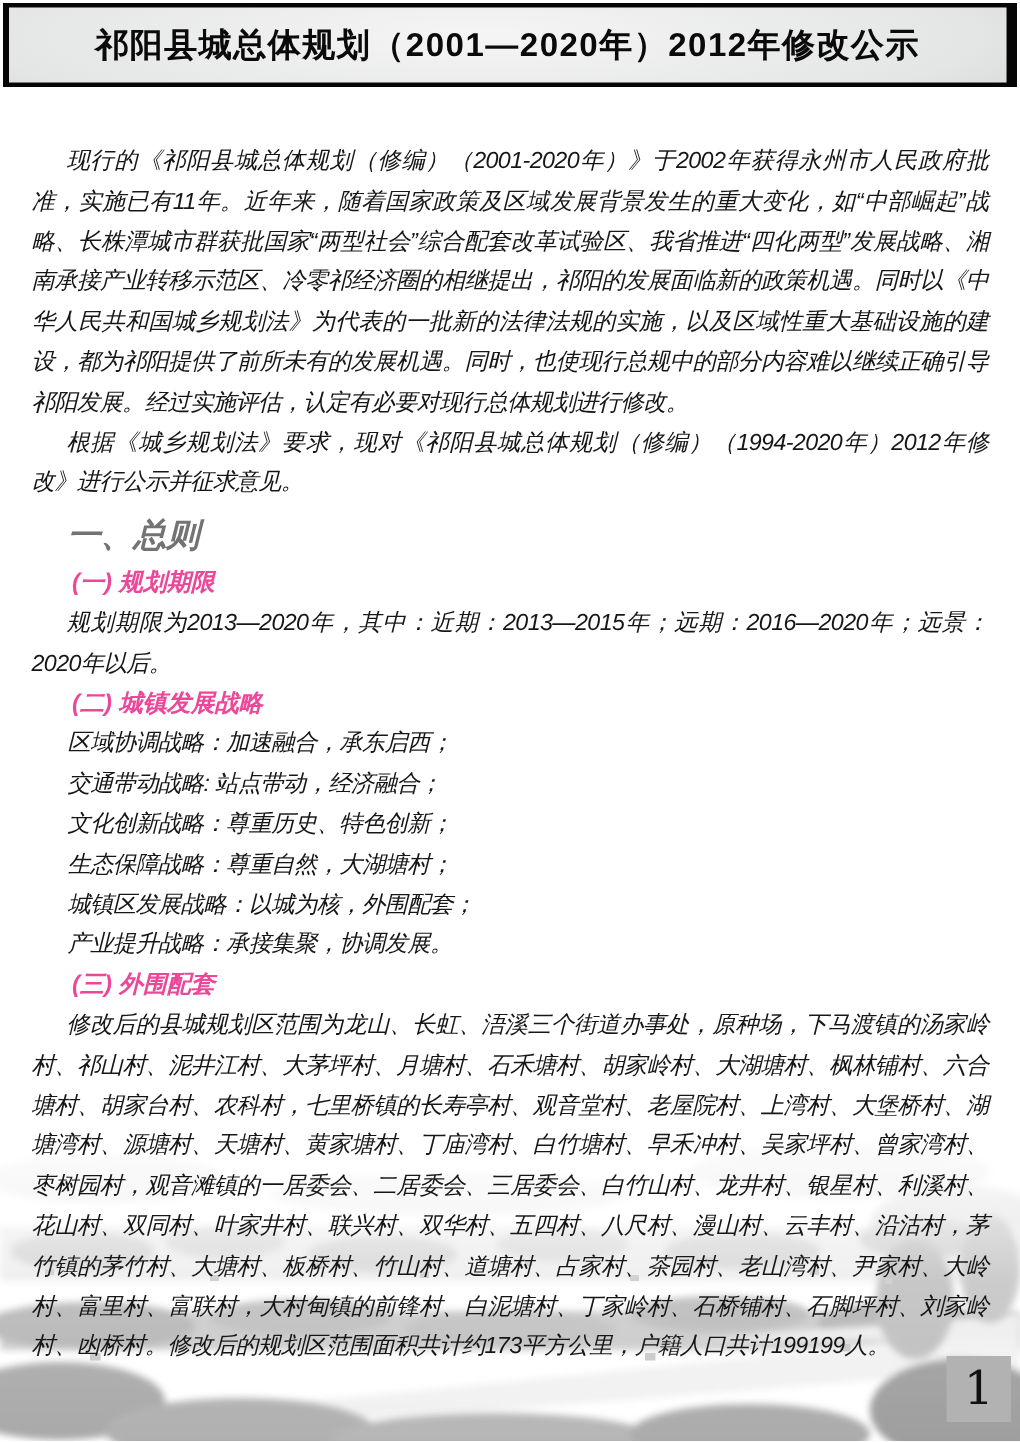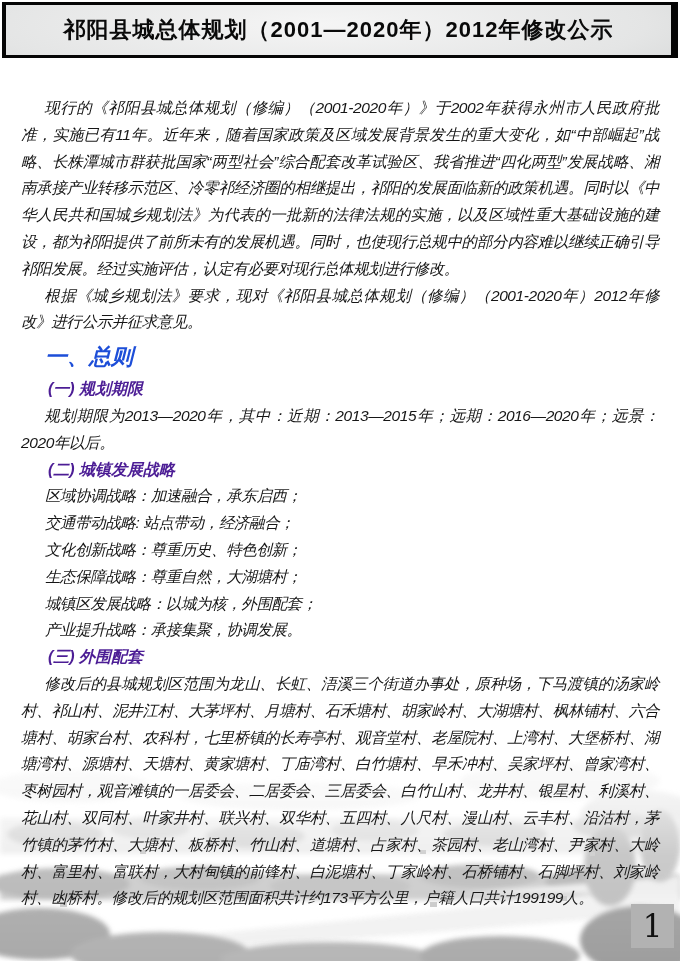--- a/index.html
+++ b/index.html
@@ -20,25 +20,25 @@
   
   .content{
     position:absolute;top:95px;left:0;right:0;z-index:2;
     padding:0 21px;
     font-size:15.5px;letter-spacing:-0.4px;line-height:26.8px;
     color:#161616;text-align:justify;font-style:italic;
   }
   .content p{margin:0;text-indent:1.5em;}
   h2.sec{
     margin:5px 0 4px 24px;font-size:22px;line-height:31px;
-    font-weight:700;color:#1d4ed8;text-indent:0;letter-spacing:0;
+    font-weight:700;color:#737373;text-indent:0;letter-spacing:0;
   }
   h3.sub{
     margin:0 0 0 27px;font-size:16px;line-height:26.8px;
-    font-weight:700;color:#4c1d95;text-indent:0;letter-spacing:0;
+    font-weight:700;color:#ec4899;text-indent:0;letter-spacing:0;
   }
   .strategy{margin-left:24px;line-height:26.8px;}
 
   
   .watermark{position:absolute;left:0;bottom:0;z-index:1;display:block;}
 
   
   .page-num{
     position:absolute;right:6px;bottom:13px;width:43px;height:44px;z-index:3;
     background:#b2b2b2;
@@ -128,21 +128,21 @@
         <rect x="60" y="176" width="7" height="5"></rect>
           <rect x="250" y="172" width="7" height="5"></rect>
         <rect x="430" y="176" width="7" height="5"></rect>
           <rect x="560" y="170" width="7" height="5"></rect>
       </g>
     </g>
   </svg>
 
   <div class="content">
     <p>现行的《祁阳县城总体规划（修编）（2001-2020年）》于2002年获得永州市人民政府批准，实施已有11年。近年来，随着国家政策及区域发展背景发生的重大变化，如“中部崛起”战略、长株潭城市群获批国家“两型社会”综合配套改革试验区、我省推进“四化两型”发展战略、湘南承接产业转移示范区、冷零祁经济圈的相继提出，祁阳的发展面临新的政策机遇。同时以《中华人民共和国城乡规划法》为代表的一批新的法律法规的实施，以及区域性重大基础设施的建设，都为祁阳提供了前所未有的发展机遇。同时，也使现行总规中的部分内容难以继续正确引导祁阳发展。经过实施评估，认定有必要对现行总体规划进行修改。</p>
-    <p>根据《城乡规划法》要求，现对《祁阳县城总体规划（修编）（2001-2020年）2012年修改》进行公示并征求意见。</p>
+    <p>根据《城乡规划法》要求，现对《祁阳县城总体规划（修编）（1994-2020年）2012年修改》进行公示并征求意见。</p>
 
     <h2 class="sec">一、总则</h2>
 
     <h3 class="sub">(一) 规划期限</h3>
     <p>规划期限为2013—2020年，其中：近期：2013—2015年；远期：2016—2020年；远景：2020年以后。</p>
 
     <h3 class="sub">(二) 城镇发展战略</h3>
     <div class="strategy">区域协调战略：加速融合，承东启西；</div>
     <div class="strategy">交通带动战略: 站点带动，经济融合；</div>
     <div class="strategy">文化创新战略：尊重历史、特色创新；</div>

